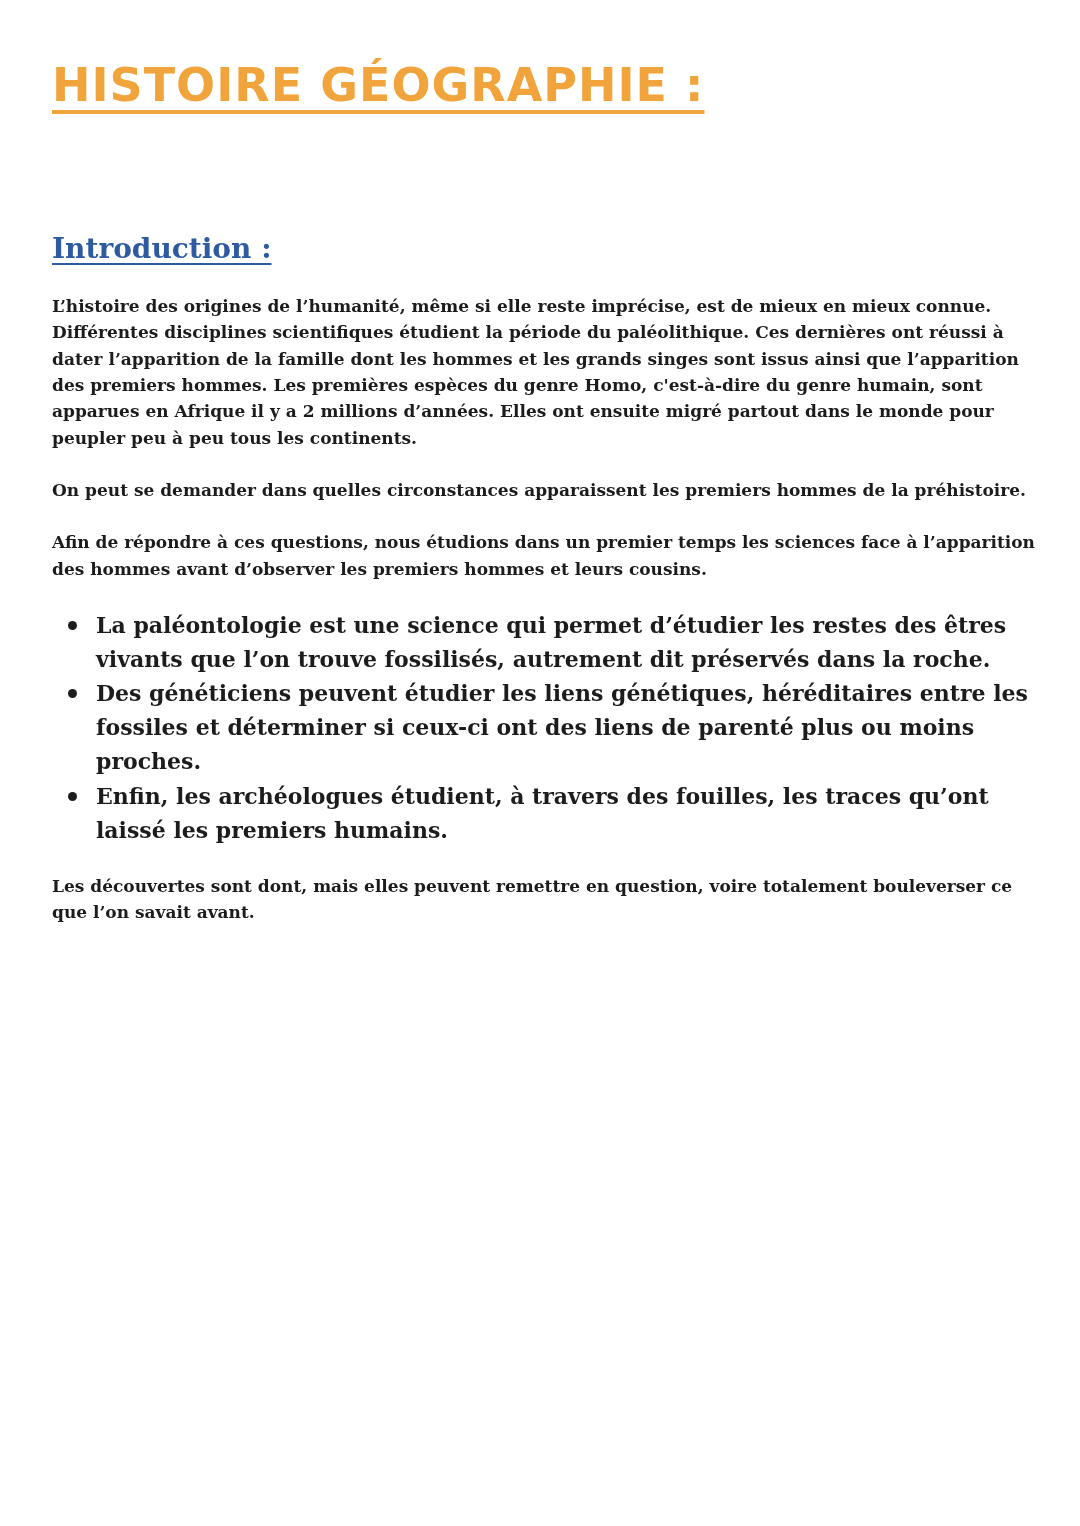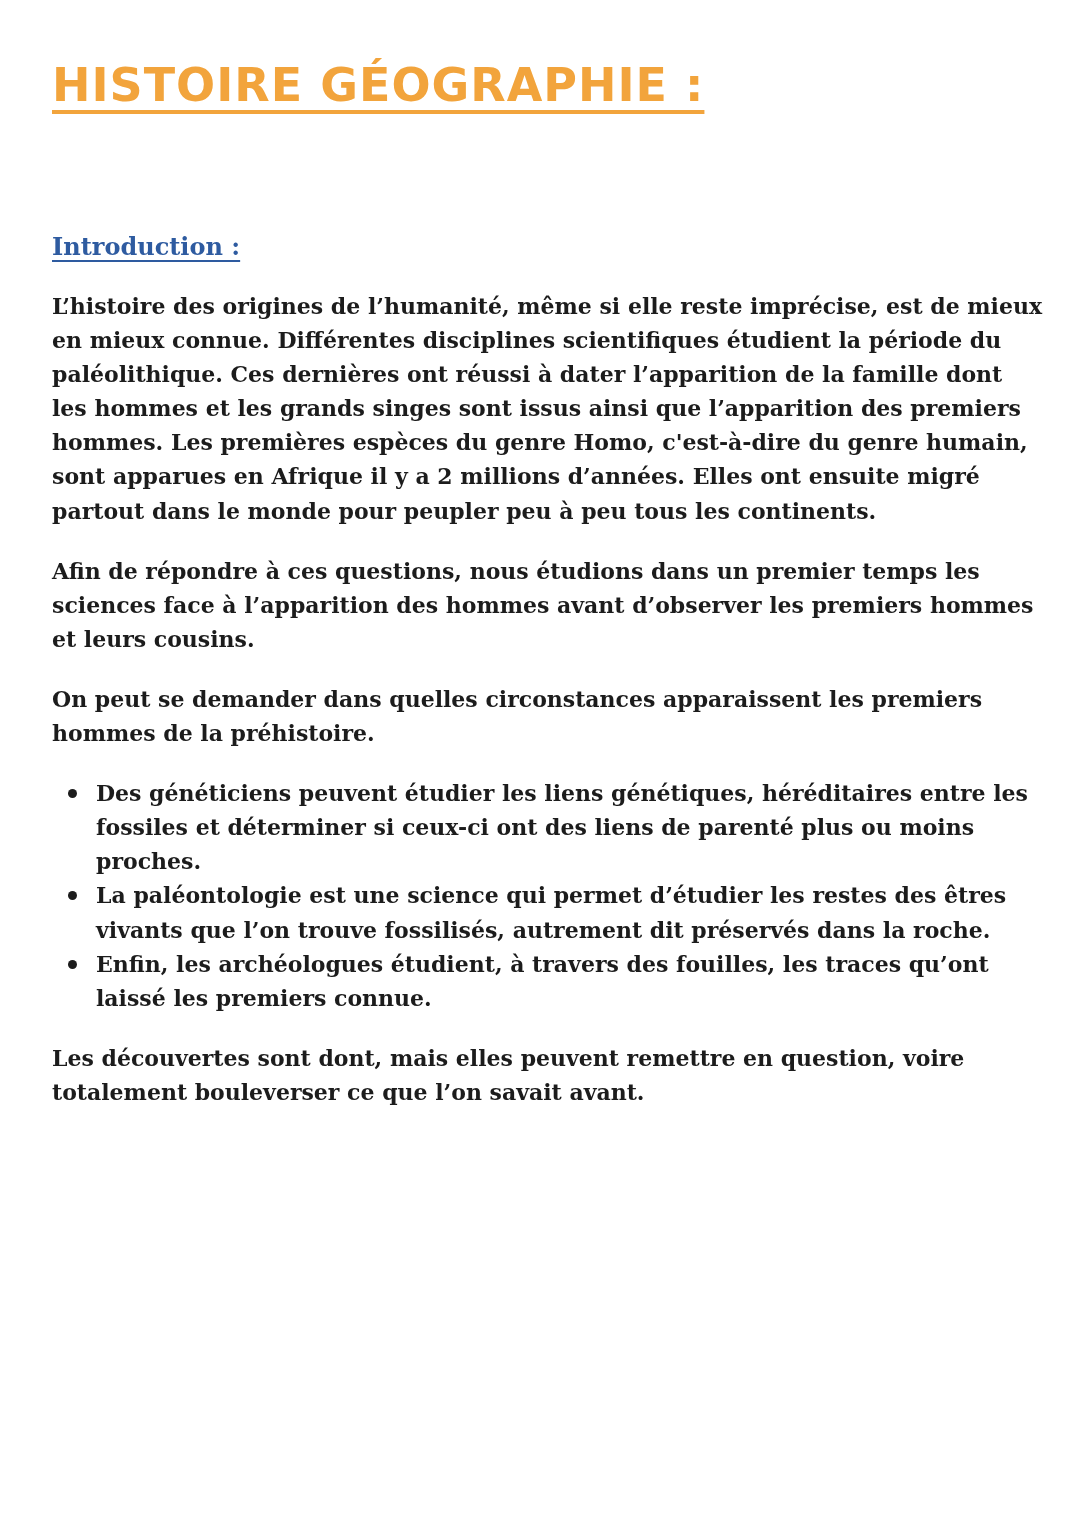--- a/index.html
+++ b/index.html
@@ -28,34 +28,34 @@
     font-weight: 800;
     font-size: 46px;
     letter-spacing: 1px;
     color: var(--title);
     text-decoration: underline;
     text-decoration-thickness: 4px;
     text-underline-offset: 9px;
     margin-bottom: 120px;
   }
   .sub-heading {
-    font-size: 24px;
+    font-size: 28px;
     text-decoration: underline;
     text-decoration-thickness: 2px;
     text-underline-offset: 5px;
     margin-bottom: 28px;
   }
   .sub-heading.intro { color: var(--intro_heading); }
   .sub-heading.section {
     color: var(--section_heading);
     margin-top: 88px;
     margin-bottom: 70px;
   }
   p.body-text {
-    font-size: 22px;
+    font-size: 17px;
     line-height: 1.55;
     margin-bottom: 26px;
   }
   ul.bullet-list {
     list-style: none;
     margin-bottom: 26px;
   }
   ul.bullet-list li {
     font-size: 22px;
     line-height: 1.55;
@@ -77,26 +77,26 @@
 <body>
 
 <div class="page">
 
   <h1 class="doc-title">HISTOIRE GÉOGRAPHIE :</h1>
 
   <h2 class="sub-heading intro">Introduction :</h2>
 
   <p class="body-text">L’histoire des origines de l’humanité, même si elle reste imprécise, est de mieux en mieux connue. Différentes disciplines scientifiques étudient la période du paléolithique. Ces dernières ont réussi à dater l’apparition de la famille dont les hommes et les grands singes sont issus ainsi que l’apparition des premiers hommes. Les premières espèces du genre Homo, c'est-à-dire du genre humain, sont apparues en Afrique il y a 2 millions d’années. Elles ont ensuite migré partout dans le monde pour peupler peu à peu tous les continents.</p>
 
+  <p class="body-text">On peut se demander dans quelles circonstances apparaissent les premiers hommes de la préhistoire.</p>
+
   <p class="body-text">Afin de répondre à ces questions, nous étudions dans un premier temps les sciences face à l’apparition des hommes avant d’observer les premiers hommes et leurs cousins.</p>
-
-  <p class="body-text">On peut se demander dans quelles circonstances apparaissent les premiers hommes de la préhistoire.</p>
 
 
   <ul class="bullet-list">
+    <li>La paléontologie est une science qui permet d’étudier les restes des êtres vivants que l’on trouve fossilisés, autrement dit préservés dans la roche.</li>
     <li>Des généticiens peuvent étudier les liens génétiques, héréditaires entre les fossiles et déterminer si ceux-ci ont des liens de parenté plus ou moins proches.</li>
-    <li>La paléontologie est une science qui permet d’étudier les restes des êtres vivants que l’on trouve fossilisés, autrement dit préservés dans la roche.</li>
-    <li>Enfin, les archéologues étudient, à travers des fouilles, les traces qu’ont laissé les premiers connue.</li>
+    <li>Enfin, les archéologues étudient, à travers des fouilles, les traces qu’ont laissé les premiers humains.</li>
   </ul>
 
   <p class="body-text">Les découvertes sont dont, mais elles peuvent remettre en question, voire totalement bouleverser ce que l’on savait avant.</p>
 
 </div>
 
 </body></html>

